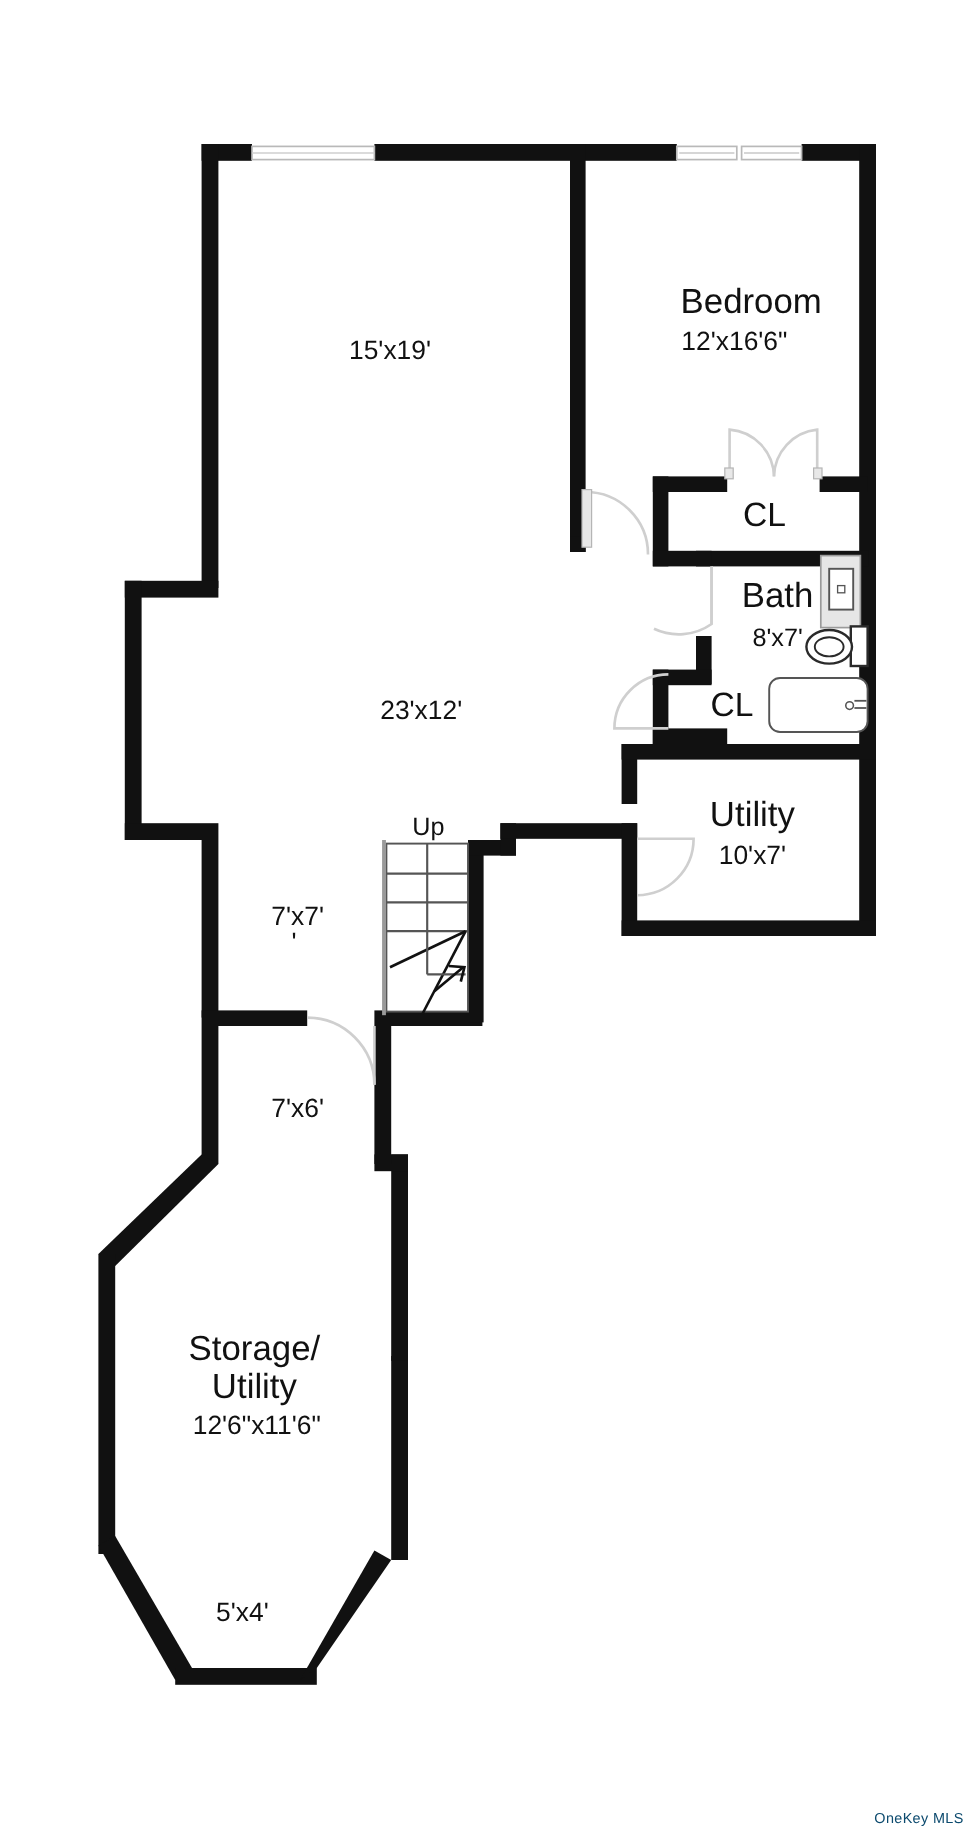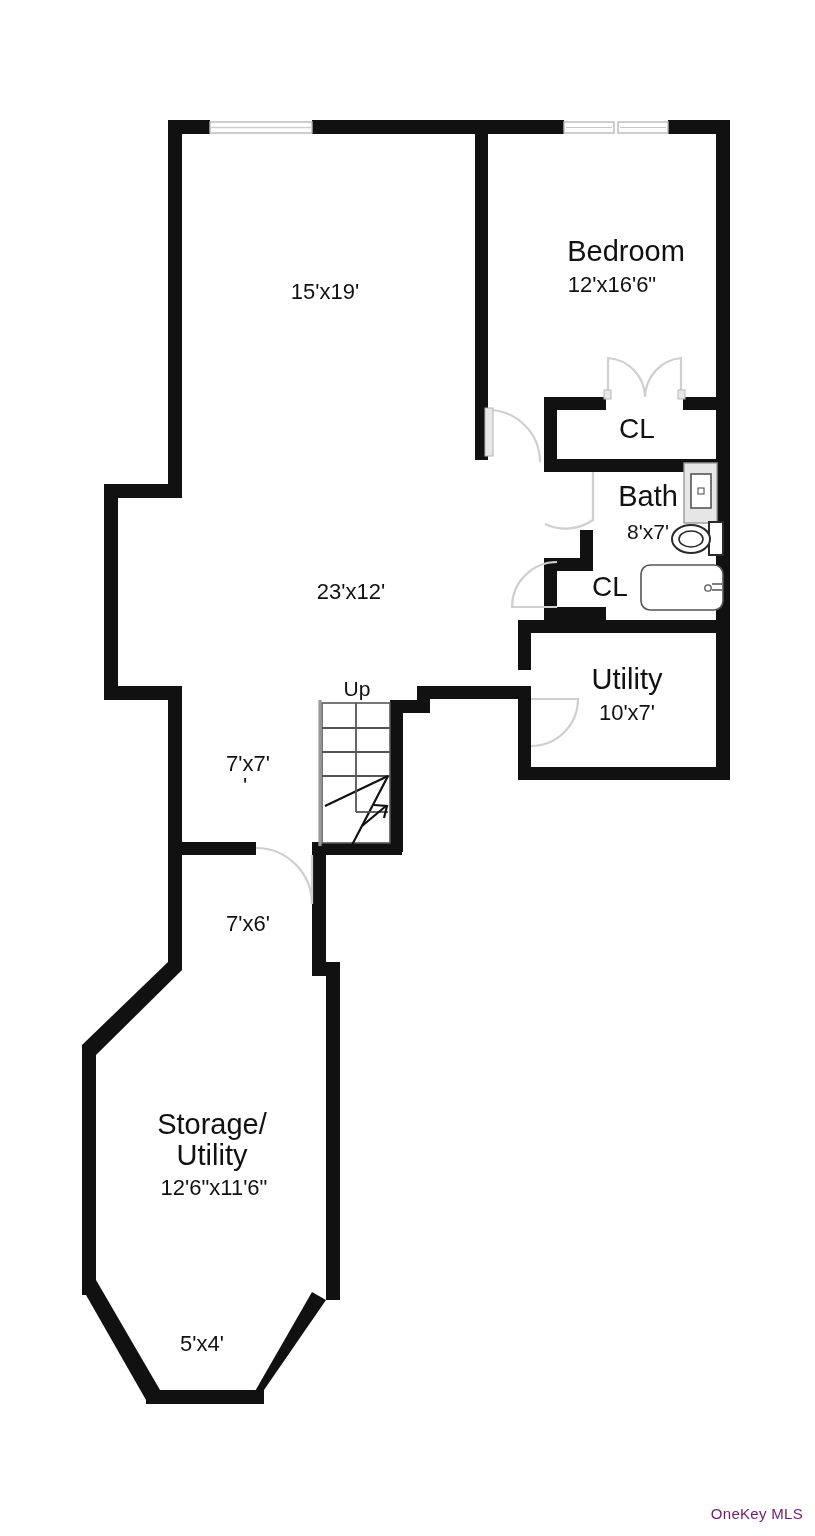--- a/index.html
+++ b/index.html
@@ -48,22 +48,22 @@
   .label-dim  { font-size: 22px; }
   .label-dim-sm { font-size: 21px; }
   .label-cl   { font-size: 28px; }
   .label-up   { font-size: 21px; }
 
   .watermark {
     position: absolute;
     right: 12px;
     bottom: 14px;
     font-family: "Liberation Sans", sans-serif;
-    font-size: 15px;
-    color: #701a75;
+    font-size: 12px;
+    color: #0c4a6e;
     letter-spacing: 0.3px;
     user-select: none;
   }
 </style>
 </head>
 <body>
 
 <div id="floorplan-root">
 
   <svg class="plan" viewBox="0 0 815 1536">

